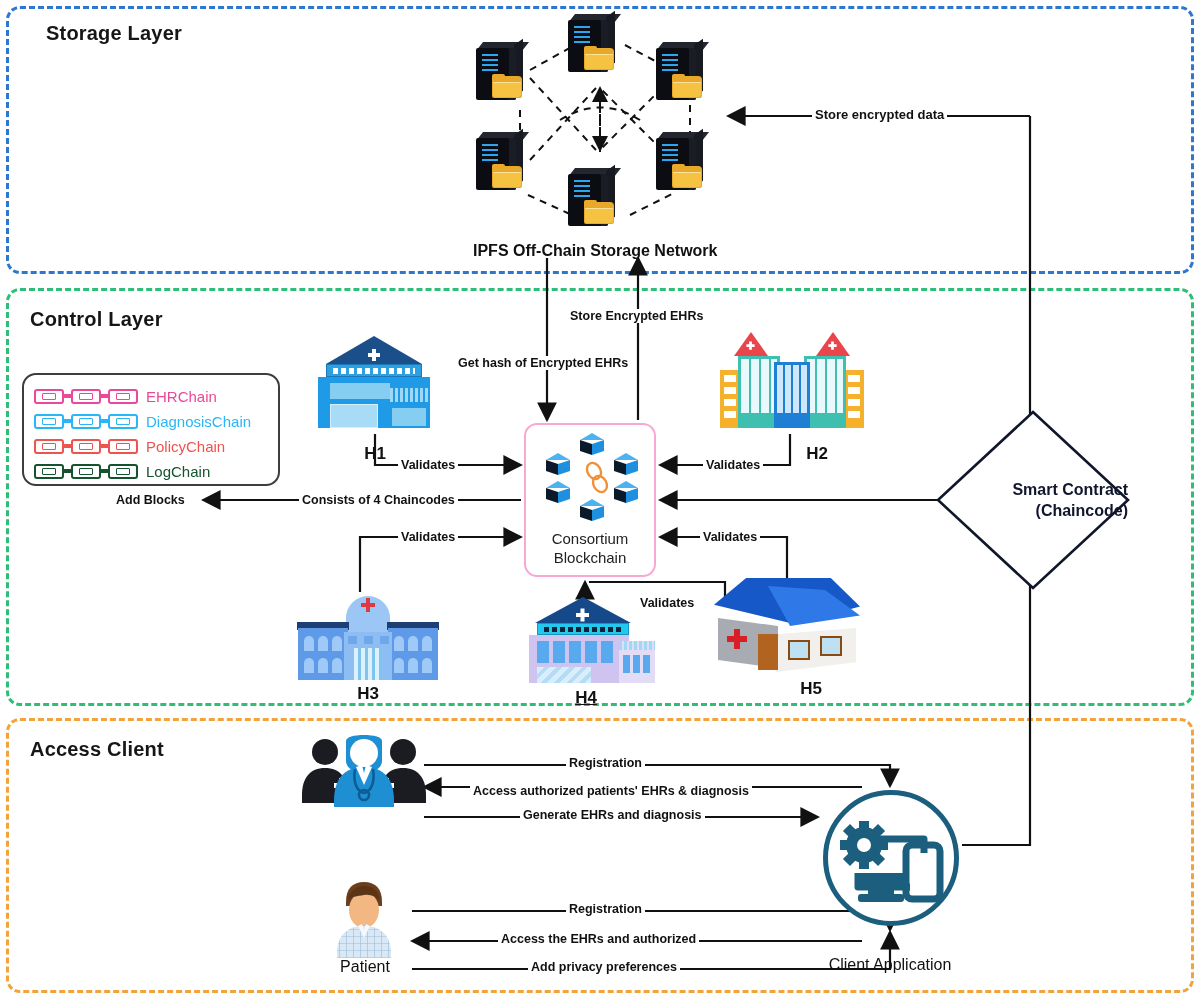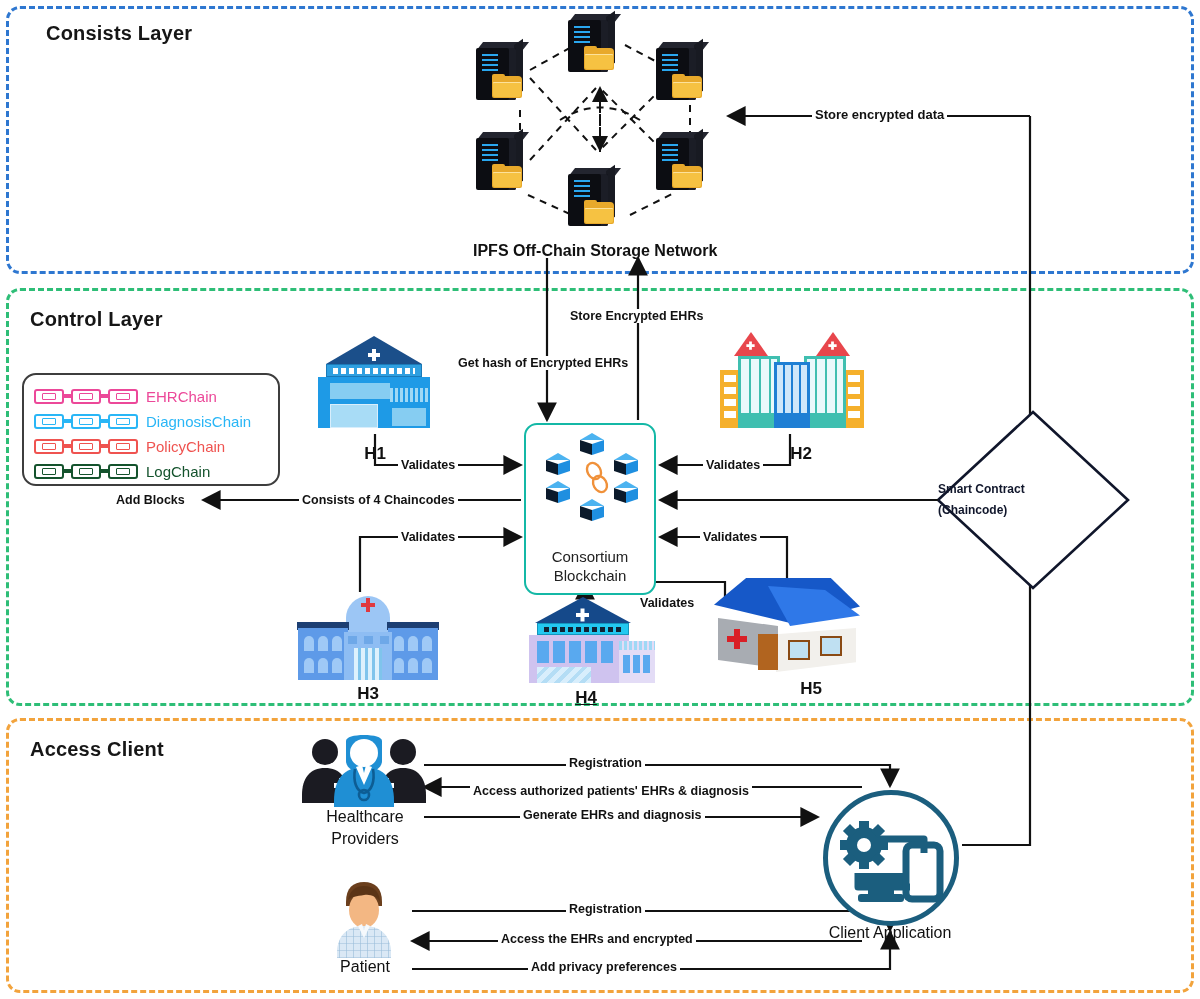--- a/index.html
+++ b/index.html
@@ -134,22 +134,22 @@
     width: 7px; height: 4px;
     border-top: 2px solid currentColor;
     border-bottom: 2px solid currentColor;
   }
   .chain-text {
     margin-left: 8px; font-size: 15px; white-space: nowrap;
   }
 
   
   #consortium-box {
-    position: absolute; left: 524px; top: 423px; width: 132px; height: 172px;
-    border: 2px solid #14b8a6;
+    position: absolute; left: 524px; top: 423px; width: 132px; height: 154px;
+    border: 2px solid #f9a8d4;
     border-radius: 13px;
     background: #fff;
   }
   #cube-cluster { position: absolute; left: 14px; top: 8px; width: 104px; height: 88px; }
   .cube { position: absolute; width: 24px; height: 26px; }
   .cube .c-top {
     position: absolute; left: 0; top: 0; width: 0; height: 0;
     border-left: 12px solid transparent; border-right: 12px solid transparent;
     border-bottom: 7px solid #4cb3f0;
   }
@@ -172,21 +172,21 @@
     text-align: center; font-size: 15px; color: #222; line-height: 19px;
   }
 
   
   #smart-contract {
     position: absolute; left: 938px; top: 412px; width: 190px; height: 176px;
   }
   #smart-contract .diamond-txt {
     position: absolute; left: 0; top: 50%; width: 100%;
     transform: translateY(-50%);
-    text-align: left; font-size: 12px; font-weight: bold;
+    text-align: right; font-size: 16px; font-weight: bold;
     color: #10162b; line-height: 21px;
   }
 
   
   .hosp { position: absolute; }
 
   
   #h1 { left: 304px; top: 336px; width: 140px; height: 98px; }
   #h1 .roof {
     position: absolute; left: 22px; top: 0; width: 0; height: 0;
@@ -373,21 +373,21 @@
 </style>
 </head>
 <body>
 
 <div id="canvas">
 
   <div class="layer" id="layer-storage"></div>
   <div class="layer" id="layer-control"></div>
   <div class="layer" id="layer-access"></div>
 
-  <div class="layer-title" id="title-storage">Consists Layer</div>
+  <div class="layer-title" id="title-storage">Storage Layer</div>
   <div class="layer-title" id="title-control">Control Layer</div>
   <div class="layer-title" id="title-access">Access Client</div>
 
   <svg class="wires" viewBox="0 0 1200 999">
     <defs>
       <marker id="ah" markerWidth="9" markerHeight="9" refX="8" refY="4.5" orient="auto">
         <path d="M0,0 L9,4.5 L0,9 z" fill="#111"></path>
       </marker>
       <marker id="ahs" markerWidth="8" markerHeight="8" refX="7" refY="4" orient="auto">
         <path d="M0,0 L8,4 L0,8 z" fill="#111"></path>
@@ -679,21 +679,21 @@
     <div class="tower l">
         <div class="gl"></div>
       </div>
     <div class="tower r">
         <div class="gl"></div>
       </div>
     <div class="center">
         <div class="gl"></div>
       </div>
   </div>
-  <div class="node-name" style="left:776px; top:444px; width:50px;">H2</div>
+  <div class="node-name" style="left:792px; top:444px; width:50px;">H2</div>
 
   <div class="hosp" id="h3">
     <div class="dome"></div>
     <svg class="domecross" viewBox="0 0 14 14">
         <path d="M5,0 h4 v5 h5 v4 h-5 v5 h-4 v-5 h-5 v-4 h5 z" fill="#e0383f"></path>
       </svg>
     <div class="eave l"></div>
       <div class="eave r"></div>
     <div class="wing l">
       <i style="left:6px; top:8px;"></i>
@@ -770,24 +770,20 @@
       <path d="M41,43 h5 v5 h5 v5 h-5 v5 h-5 v-5 h-5 v-5 h5 z" fill="#fff"></path>
       <path d="M86,43 h5 v5 h5 v5 h-5 v5 h-5 v-5 h-5 v-5 h5 z" fill="#fff"></path>
       <path d="M48,6 C48,2 56,0 66,0 C76,0 84,2 84,6 L84,26 C84,33 76,38 66,38 C56,38 48,33 48,26 Z" fill="#1f8fd4"></path>
       <circle cx="66" cy="18" r="14" fill="#fff"></circle>
       <path d="M66,32 C46,32 36,44 36,66 L36,72 L96,72 L96,66 C96,44 86,32 66,32 Z" fill="#1f8fd4"></path>
       <path d="M58,32 L66,50 L74,32 L68,30 L66,38 L64,30 Z" fill="#fff"></path>
       <path d="M57,34 C55,46 58,56 66,58 C74,56 77,46 75,34" fill="none" stroke="#0d5d94" stroke-width="2.6"></path>
       <circle cx="66" cy="60" r="5" fill="none" stroke="#0d5d94" stroke-width="2.6"></circle>
     </svg>
   </div>
-  <div class="node-name thin" style="left:300px; top:806px; width:130px; line-height:22px;">
-    <span>Healthcare</span><br>
-    <span>Providers</span>
-  </div>
 
   <div id="patient">
     <svg viewBox="0 0 64 78" width="64" height="78">
       <path d="M14,22 C14,8 21,2 32,2 C43,2 50,8 50,22 L50,26 L14,26 Z" fill="#6b3f1d"></path>
       <ellipse cx="32" cy="30" rx="15" ry="18" fill="#f3b783"></ellipse>
       <path d="M16,20 C18,10 24,6 32,6 C41,6 47,11 48,21 C44,16 38,14 32,15 C25,16 19,17 16,20 Z" fill="#5b3416"></path>
       <path d="M32,46 C14,46 5,57 5,74 L5,78 L59,78 L59,74 C59,57 50,46 32,46 Z" fill="#d3e4f2"></path>
       <path d="M32,46 C14,46 5,57 5,74 L5,78 L59,78 L59,74 C59,57 50,46 32,46 Z" fill="url(#plaid)" opacity="0.85"></path>
       <defs>
         <pattern id="plaid" width="7" height="7" patternUnits="userSpaceOnUse">
@@ -818,22 +814,22 @@
         <rect x="12" y="45" width="10" height="10"></rect>
         <rect x="50" y="45" width="10" height="10"></rect>
         <rect x="17" y="31" width="10" height="10" transform="rotate(-45 22 36)"></rect>
         <rect x="45" y="59" width="10" height="10" transform="rotate(-45 50 64)"></rect>
         <rect x="45" y="31" width="10" height="10" transform="rotate(45 50 36)"></rect>
         <rect x="17" y="59" width="10" height="10" transform="rotate(45 22 64)"></rect>
       </g>
       <circle cx="36" cy="50" r="7" fill="#fff"></circle>
     </svg>
   </div>
-  <div class="node-name thin" style="left:800px; top:924px; width:180px;">Client Application</div>
+  <div class="node-name thin" style="left:800px; top:956px; width:180px;">Client Application</div>
 
   <div class="lbl" style="left:566px; top:756px;">Registration</div>
   <div class="lbl" style="left:470px; top:778px;margin-top:6px;">Access authorized patients' EHRs &amp; diagnosis</div>
   <div class="lbl" style="left:520px; top:808px;">Generate EHRs and diagnosis</div>
   <div class="lbl" style="left:566px; top:902px;">Registration</div>
-  <div class="lbl" style="left:498px; top:932px;">Access the EHRs and encrypted</div>
+  <div class="lbl" style="left:498px; top:932px;">Access the EHRs and authorized</div>
   <div class="lbl" style="left:528px; top:960px;">Add privacy preferences</div>
 
 </div>
 
 </body></html>

